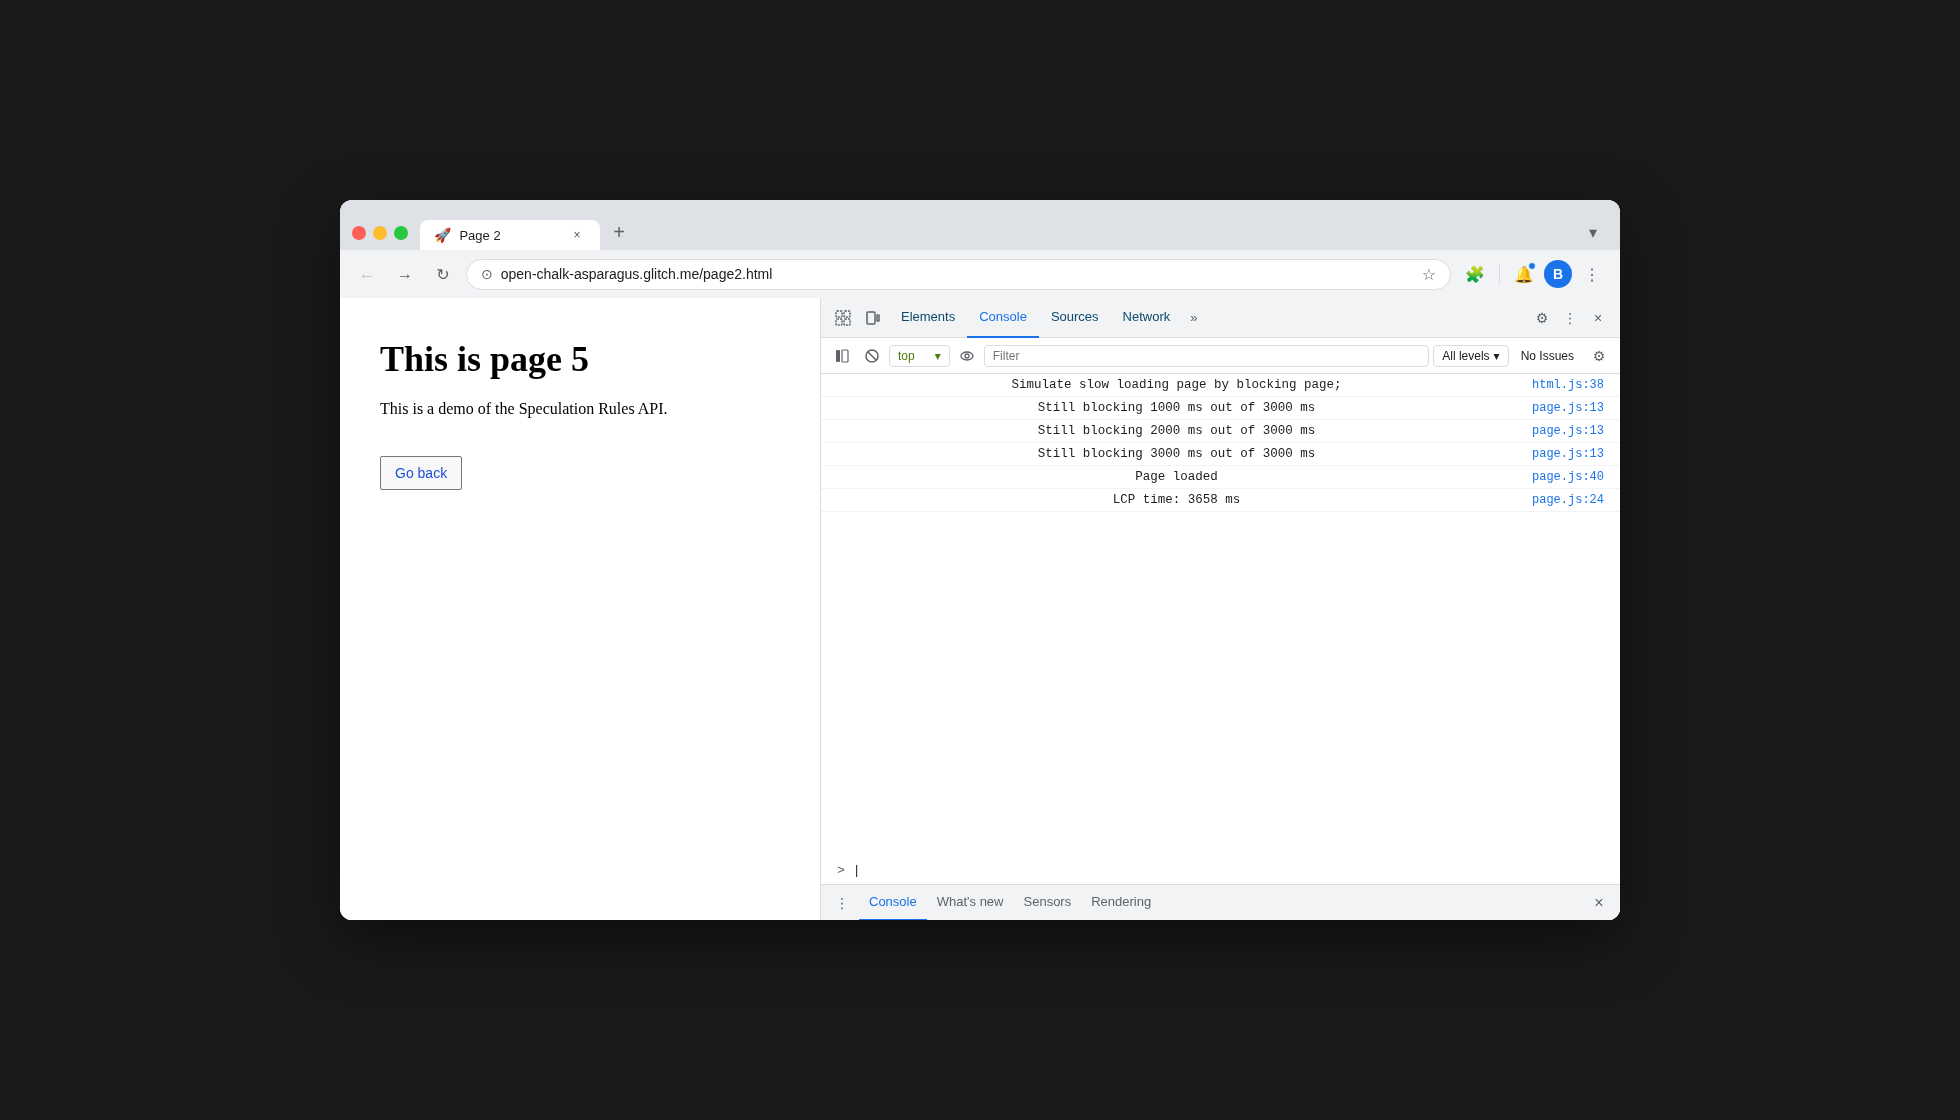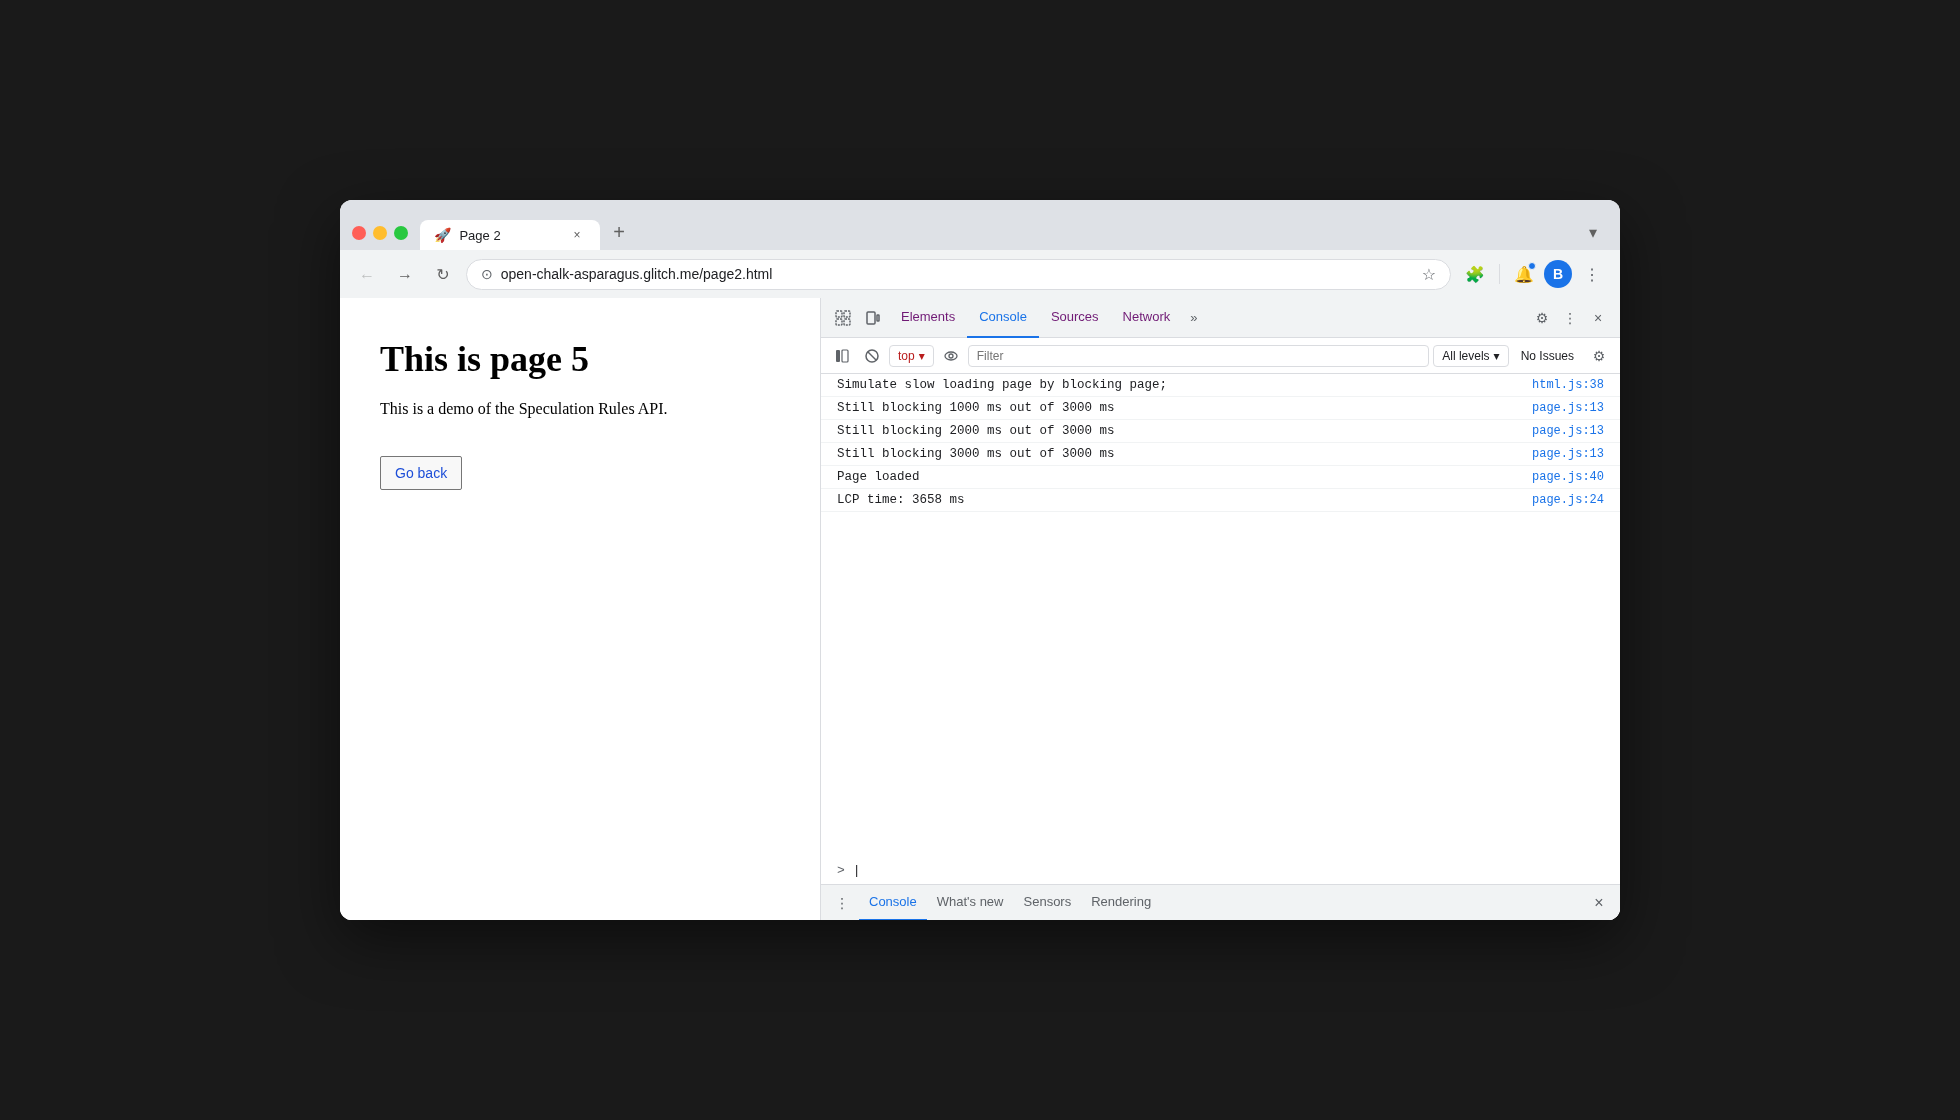--- a/index.html
+++ b/index.html
@@ -286,21 +286,21 @@
       border-radius: 4px;
       margin-right: 2px;
     }
 
     .devtools-tab {
       padding: 0 12px;
       height: 40px;
       display: flex;
       align-items: center;
       font-size: 13px;
-      color: #701a75;
+      color: #0c4a6e;
       cursor: pointer;
       border-bottom: 2px solid transparent;
     }
     .devtools-tab.active {
       color: #1a73e8;
       border-bottom: 2px solid #1a73e8;
     }
 
     .devtools-tab-more {
       padding: 0 8px;
@@ -347,26 +347,26 @@
       color: #5f6368;
       font-size: 14px;
       border-radius: 4px;
       border: none;
       background: none;
     }
 
     .console-context {
       display: flex;
       align-items: center;
-      gap: 4px;
+      gap: 20px;
       padding: 3px 8px;
       border: 1px solid #dadce0;
       border-radius: 4px;
       font-size: 12px;
-      color: #b91c1c;
+      color: #4d7c0f;
       cursor: pointer;
       background: #fff;
     }
 
     .console-filter {
       flex: 1;
       border: 1px solid #dadce0;
       border-radius: 4px;
       padding: 3px 8px;
       font-size: 12px;
@@ -402,20 +402,21 @@
       font-size: 12px;
     }
 
     .console-line {
       display: flex;
       align-items: baseline;
       justify-content: space-between;
       padding: 4px 16px;
       border-bottom: 1px solid #f1f3f4;
       color: #202124;
+      text-align: center;
     }
 
     .console-message {
       flex: 1;
       font-family: 'Courier New', Consolas, monospace;
       font-size: 12.5px;
     }
 
     .console-source {
       color: #1a73e8;

